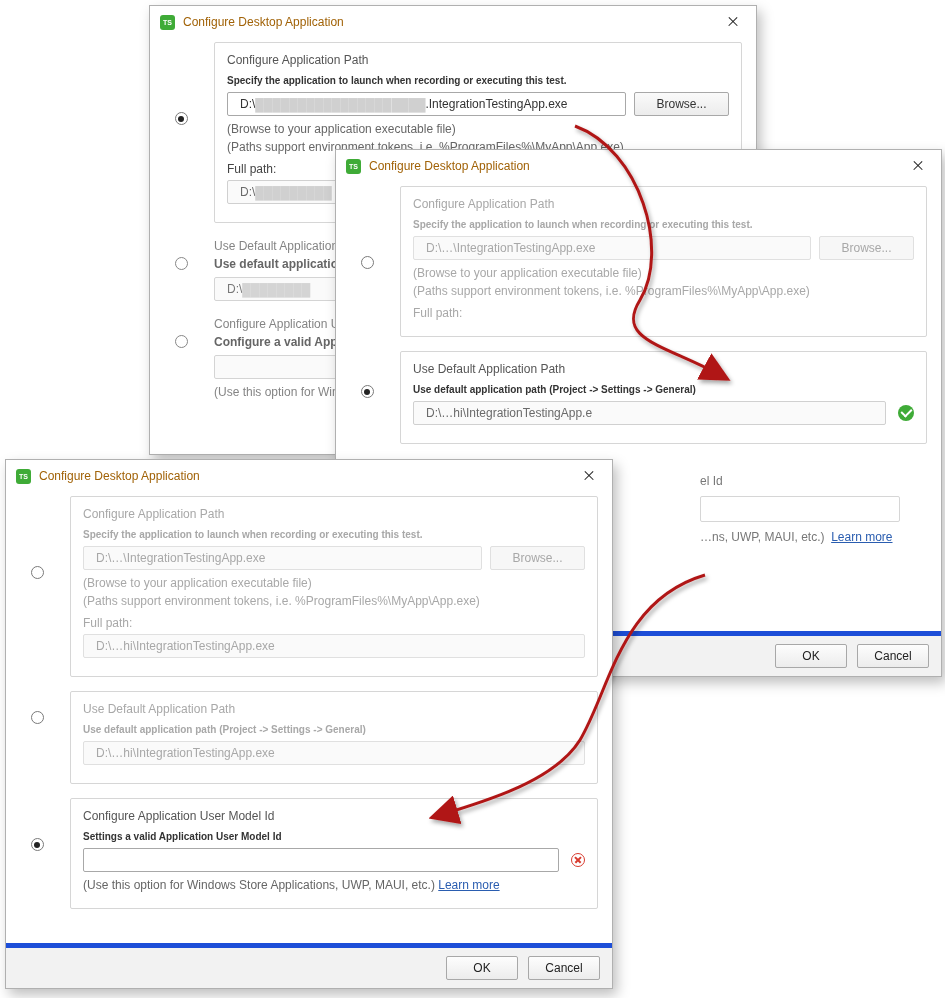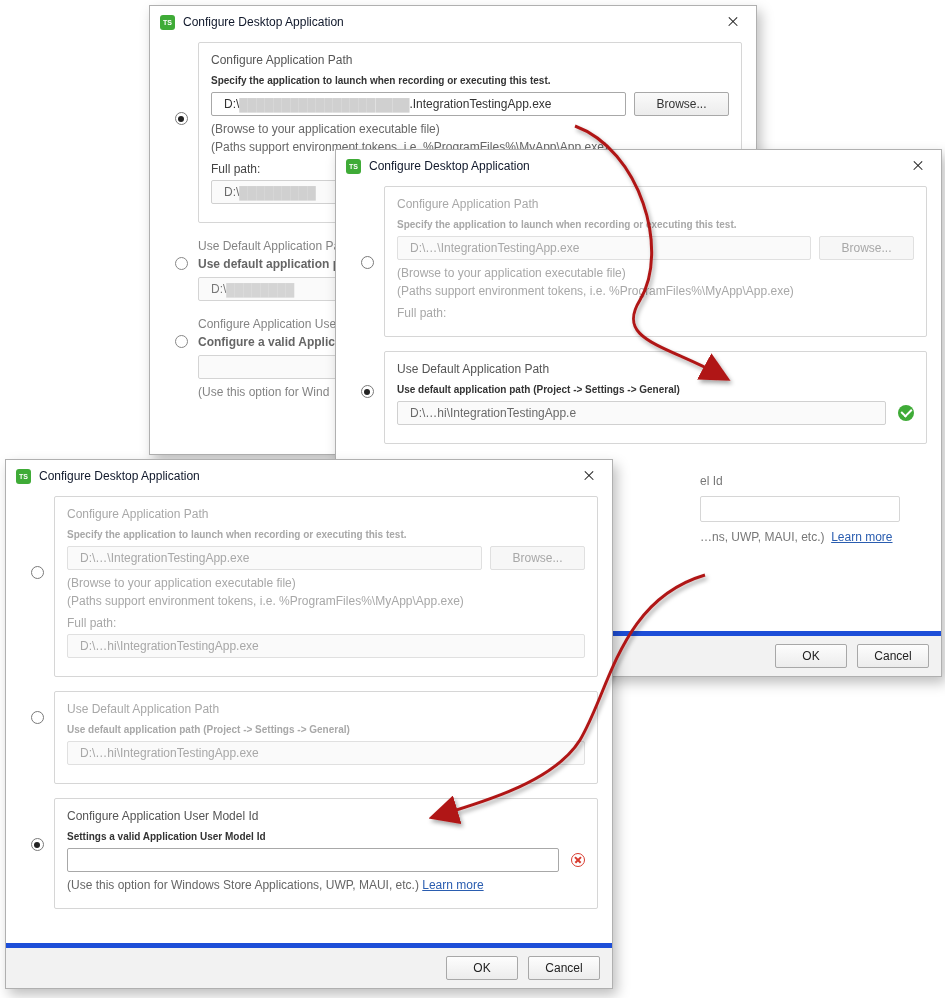--- a/index.html
+++ b/index.html
@@ -29,21 +29,21 @@
   .ts-icon {
     width: 15px; height: 15px;
     background: #3fab37;
     border-radius: 3px;
     display: flex; align-items: center; justify-content: center;
     color: #fff; font-size: 7px; font-weight:700;
     margin-right: 8px;
   }
   .titlebar .title {
     font-size: 12px;
-    color:#0f172a;
+    color:#a16207;
   }
   .close-btn {
     margin-left: auto;
     width: 30px; height: 20px;
     display:flex; align-items:center; justify-content:center;
     cursor:pointer;
     position: relative;
   }
   .close-btn::before, .close-btn::after {
     content:"";
@@ -55,20 +55,21 @@
   .close-btn::after  { transform: rotate(-45deg);}
 
   .body {
     padding: 8px 14px 10px 14px;
     flex:1;
   }
   .group-row {
     display:flex;
     align-items:flex-start;
     margin-bottom: 14px;
+    gap: 16px;
   }
   .radio-col {
     width: 34px;
     display:flex;
     justify-content:center;
     padding-top: 70px;
   }
   .radio-col.short { padding-top: 20px; }
   .radio {
     width:13px; height:13px;

